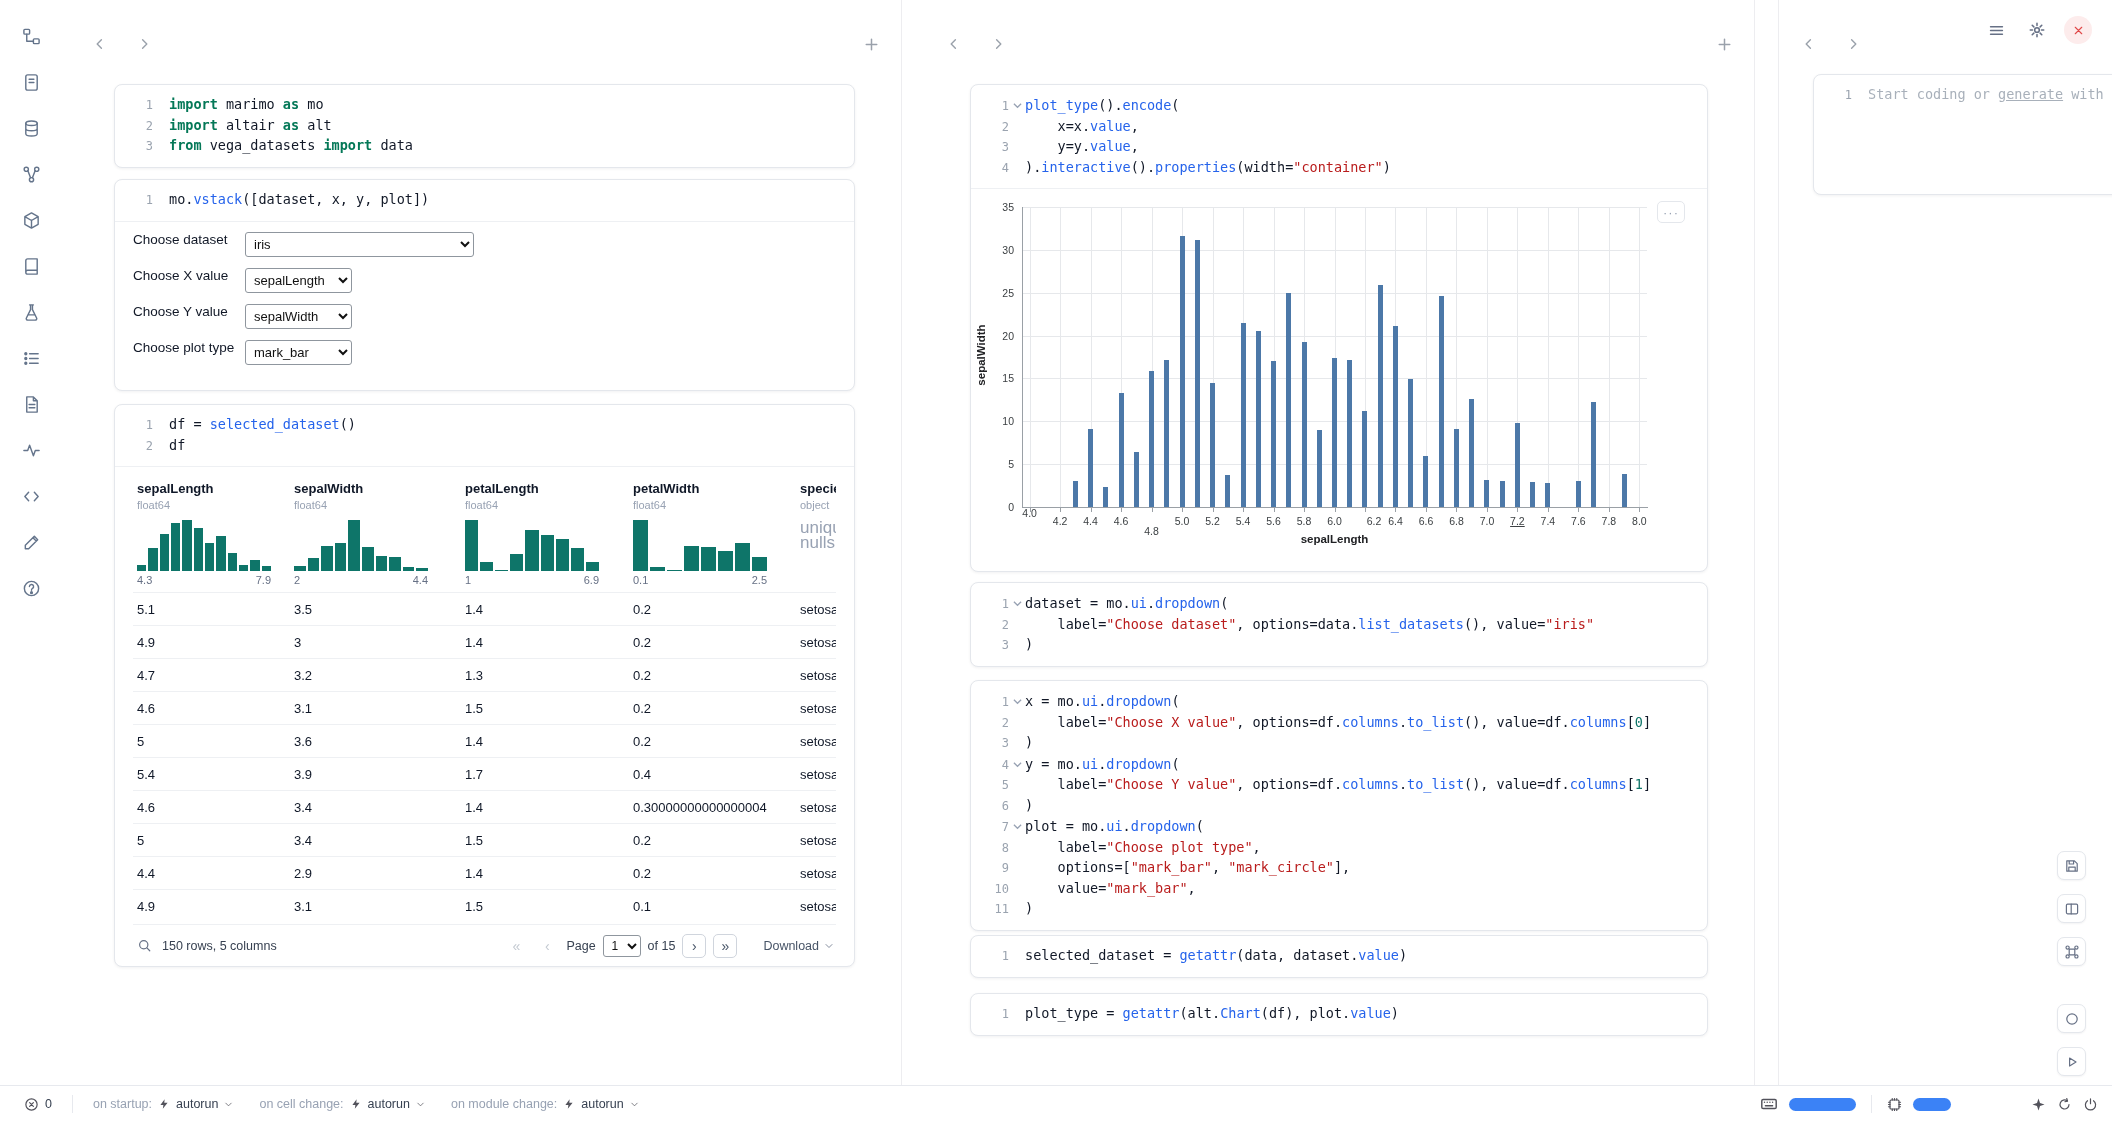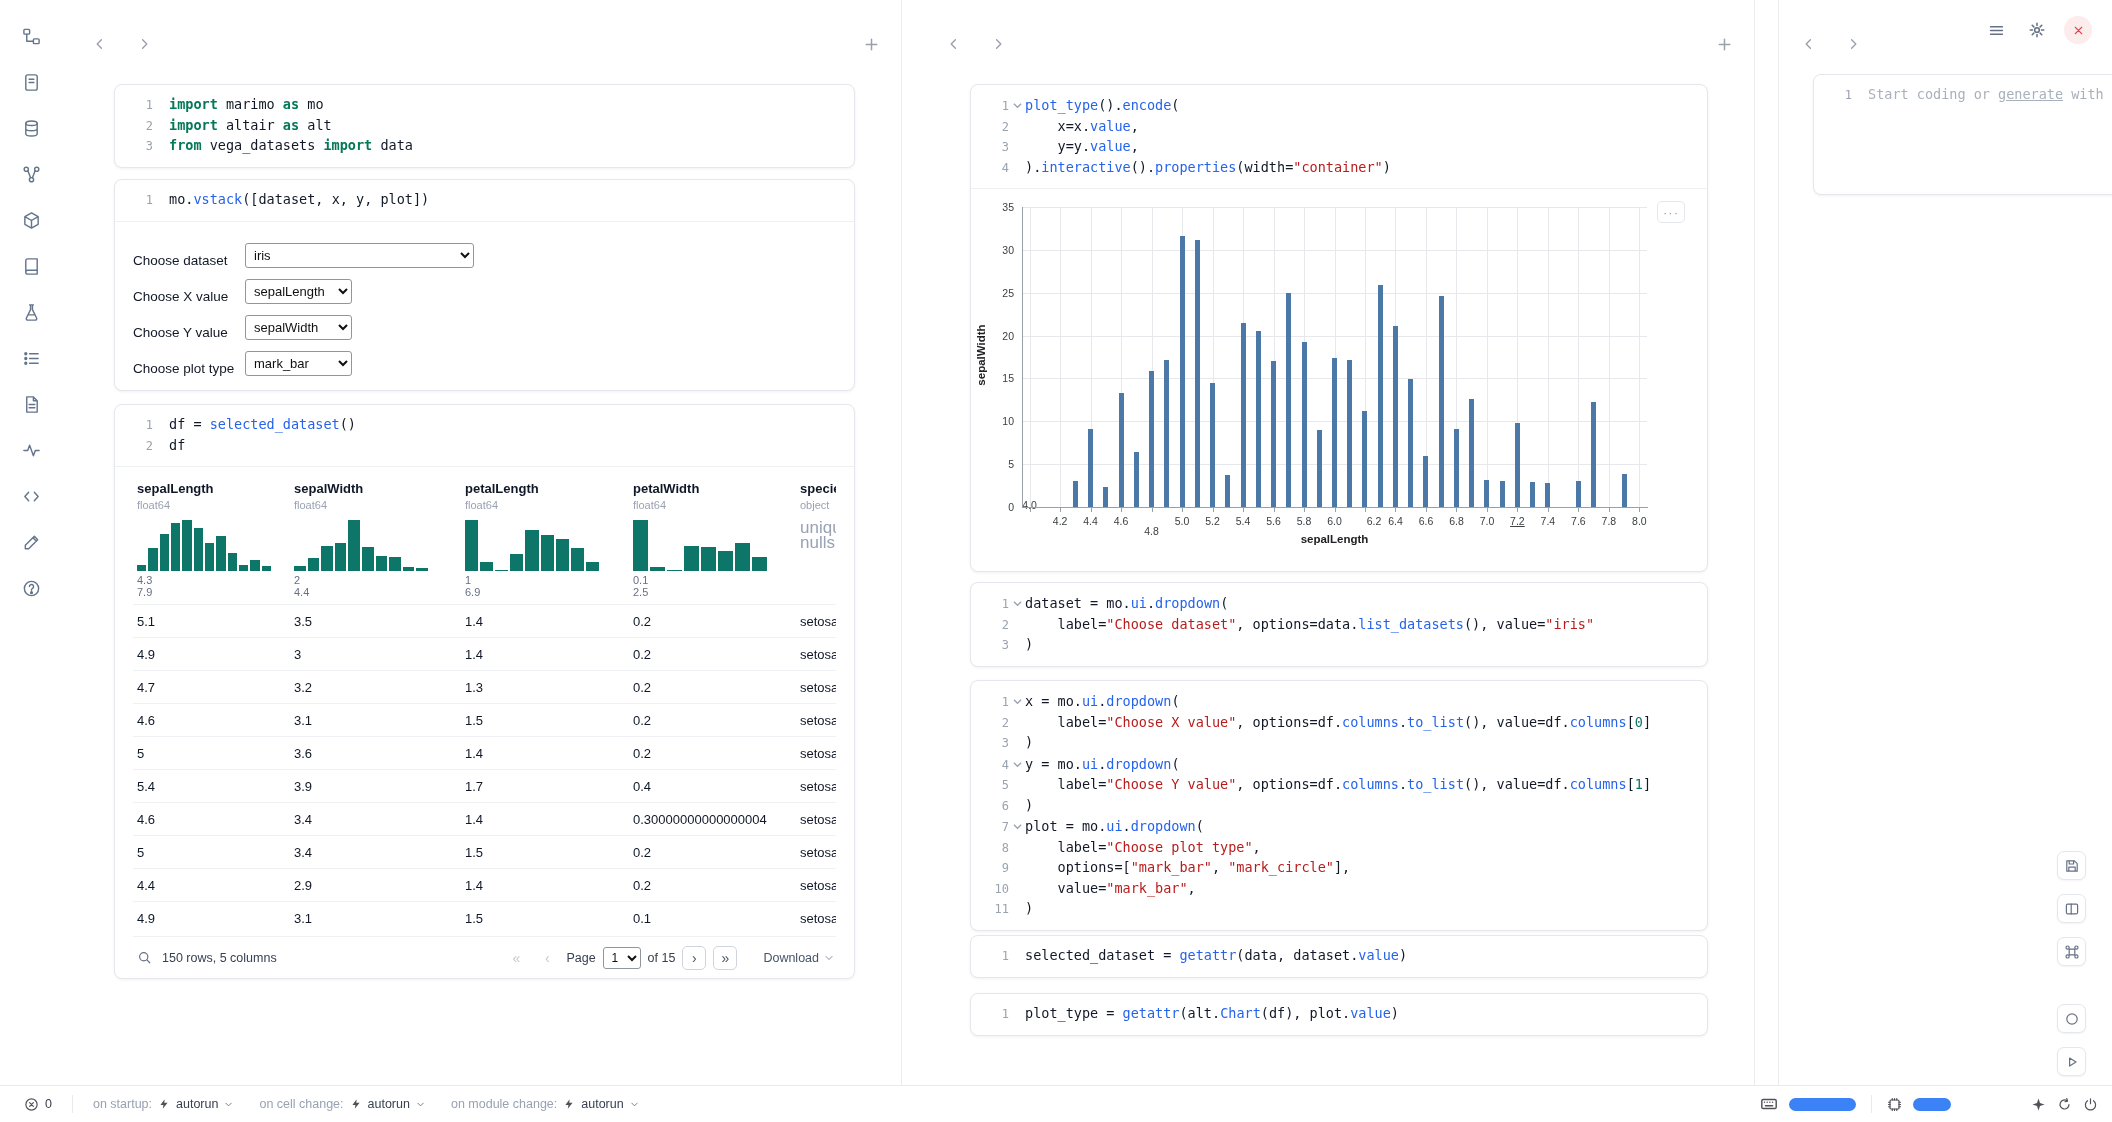--- a/index.html
+++ b/index.html
@@ -40,35 +40,35 @@
   .fold { width:16px; text-align:center; flex:none; }
   .src  { font-family:"DejaVu Sans Mono",monospace; font-size:13.5px; color:#111827; white-space:pre; }
   .tok-kw  { color:#047857; font-weight:bold; }
   .tok-str { color:#b91c1c; }
   .tok-fn  { color:#2563eb; }
   .tok-num { color:#0e7569; }
   .cell-output { border-top:1px solid #eef0f3; }
 
   
   .controls { padding:10px 0 14px 18px; }
-  .control-row { display:flex; align-items:flex-end; height:36px; font-size:13.5px; color:#111827; }
+  .control-row { display:flex; align-items:flex-start; height:36px; font-size:13.5px; color:#111827; }
   .control-row label { width:112px; flex:none; }
   select { font-family:"Liberation Sans",sans-serif; font-size:13px; color:#111; background:#fff; border:1px solid #8f969e; border-radius:3px; height:25px; padding:0 4px; }
   .sel-wide { width:229px; }
   .sel-sm   { width:107px; }
 
   
   .df-table { margin:4px 18px 2px 18px; overflow:hidden; }
   .t-grid { display:grid; grid-template-columns:157px 171px 168px 167px 1fr; }
   .h-col { padding:10px 0 6px 4px; overflow:hidden; }
   .h-name { font-size:13px; font-weight:bold; color:#101828; white-space:nowrap; }
   .h-type { font-size:11px; color:#98a2b3; margin-top:3px; white-space:nowrap; }
   .hist { margin-top:9px; width:134px; height:51px; display:flex; align-items:flex-end; gap:2px; }
   .hist-bar { flex:1; }
-  .h-minmax { width:134px; display:flex; justify-content:space-between; font-size:11px; color:#667085; margin-top:3px;flex-direction:column; }
+  .h-minmax { width:134px; display:flex; justify-content:space-between; font-size:11px; color:#667085; margin-top:3px; }
   .species-meta { font-size:17px; color:#98a2b3; margin-top:9px; line-height:15px; white-space:nowrap; }
   .t-row { display:grid; grid-template-columns:157px 171px 168px 167px 1fr; border-top:1px solid #eef0f3; height:33px; align-items:center; }
   .t-cell { overflow:hidden; padding-left:4px; font-size:13px; color:#101828; white-space:nowrap; }
   .t-footer { display:flex; align-items:center; height:42px; border-top:1px solid #eef0f3; margin:0 18px; padding:0 2px 0 4px; }
   .t-footer svg { stroke:#667085; fill:none; stroke-width:1.6; stroke-linecap:round; }
   .t-summary { font-size:12.5px; color:#374151; margin-left:10px; }
   .pag { display:flex; align-items:center; gap:7px; margin-left:auto; }
   .pag-btn { width:24px; height:24px; display:flex; align-items:center; justify-content:center; border-radius:5px; color:#475467; font-size:14px; cursor:pointer; }
   .pag-btn.disabled { color:#c3c9d1; }
   .pag-btn.bordered { border:1px solid #d0d5dd; }
@@ -555,21 +555,21 @@
           <div class="grid-h" style="left: 41px; top: 140.571px; width: 625px;"></div>
           <div class="tick-y" style="left: 1px; top: 134.571px;">20</div>
           <div class="grid-h" style="left: 41px; top: 97.7143px; width: 625px;"></div>
           <div class="tick-y" style="left: 1px; top: 91.7143px;">25</div>
           <div class="grid-h" style="left: 41px; top: 54.8571px; width: 625px;"></div>
           <div class="tick-y" style="left: 1px; top: 48.8571px;">30</div>
           <div class="grid-h" style="left: 41px; top: 12px; width: 625px;"></div>
           <div class="tick-y" style="left: 1px; top: 6px;">35</div>
           <div class="grid-v" style="left: 48.622px; top: 12px; height: 300px;"></div>
           <div class="tick-mark" style="left: 48.622px; top: 312px;"></div>
-          <div class="tick-x" style="left: 33.622px; top: 304px;">4.0</div>
+          <div class="tick-x" style="left: 33.622px; top: 312px;">4.0</div>
           <div class="grid-v" style="left: 79.1098px; top: 12px; height: 300px;"></div>
           <div class="tick-mark" style="left: 79.1098px; top: 312px;"></div>
           <div class="tick-x" style="left: 64.1098px; top: 320px;">4.2</div>
           <div class="grid-v" style="left: 109.598px; top: 12px; height: 300px;"></div>
           <div class="tick-mark" style="left: 109.598px; top: 312px;"></div>
           <div class="tick-x" style="left: 94.5976px; top: 320px;">4.4</div>
           <div class="grid-v" style="left: 140.085px; top: 12px; height: 300px;"></div>
           <div class="tick-mark" style="left: 140.085px; top: 312px;"></div>
           <div class="tick-x" style="left: 125.085px; top: 320px;">4.6</div>
           <div class="grid-v" style="left: 170.573px; top: 12px; height: 300px;"></div>

